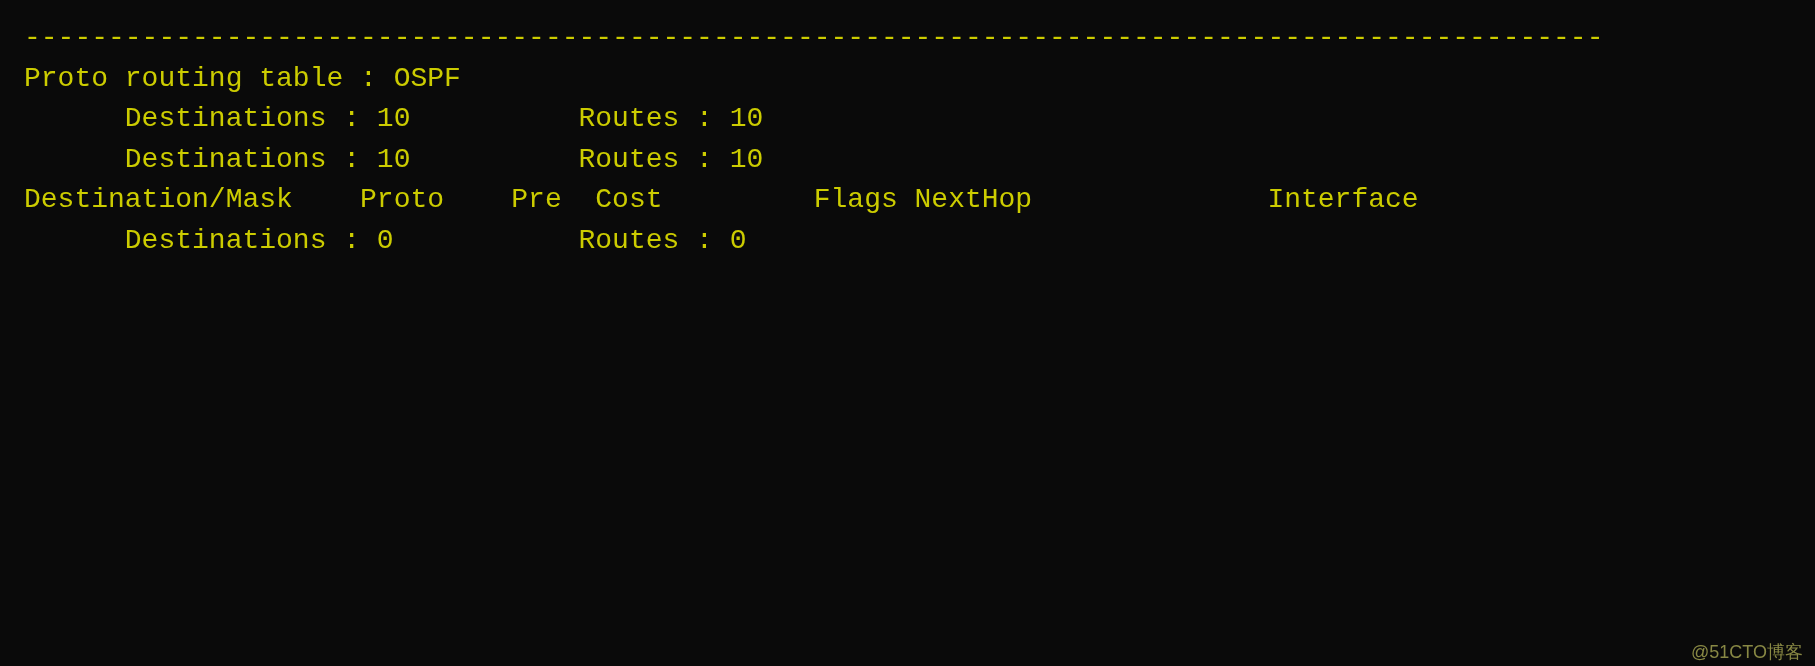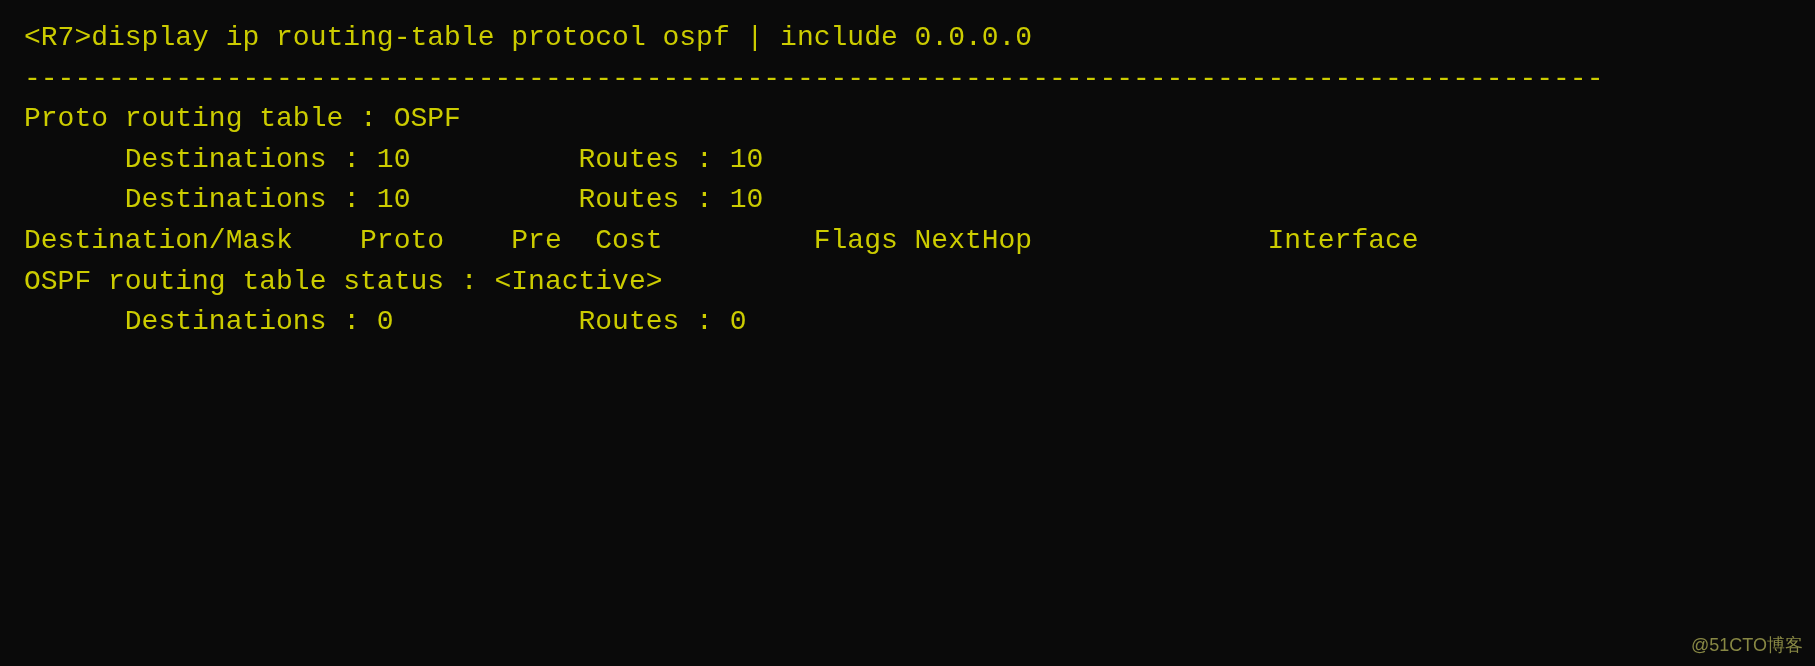--- a/index.html
+++ b/index.html
@@ -19,39 +19,37 @@
       line-height: 1.45;
     }
 
     .terminal-line {
       white-space: pre;
       display: block;
     }
 
     .watermark {
       position: fixed;
-      bottom: 8px;
+      bottom: 1px;
       right: 12px;
       font-size: 18px;
       color: #888844;
       font-family: Arial, sans-serif;
     }
   </style>
 </head>
 <body>
 
 <div id="terminal-container">
-    <span class="terminal-line">&lt;R7&gt;display ip routing-table protocol ospf | include 0.0.0.0</span>
     <span class="terminal-line">----------------------------------------------------------------------------------------------</span>
     <span class="terminal-line"></span>
     <span class="terminal-line">Proto routing table : OSPF</span>
     <span class="terminal-line">      Destinations : 10          Routes : 10</span>
     <span class="terminal-line"></span>
     <span class="terminal-line">      Destinations : 10          Routes : 10</span>
     <span class="terminal-line"></span>
     <span class="terminal-line">Destination/Mask    Proto    Pre  Cost         Flags NextHop              Interface</span>
     <span class="terminal-line"></span>
     <span class="terminal-line"></span>
-    <span class="terminal-line">OSPF routing table status : &lt;Inactive&gt;</span>
     <span class="terminal-line">      Destinations : 0           Routes : 0</span>
   </div>
 
 <div class="watermark">@51CTO博客</div>
 
 </body></html>

